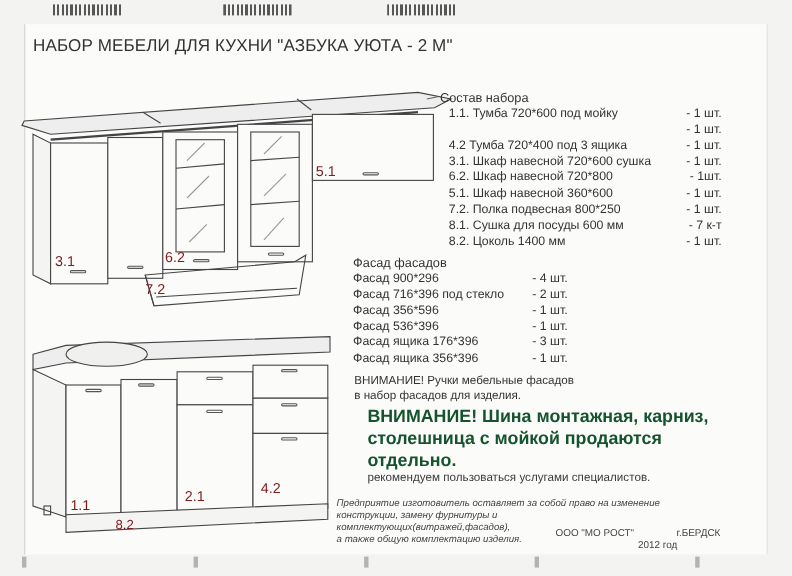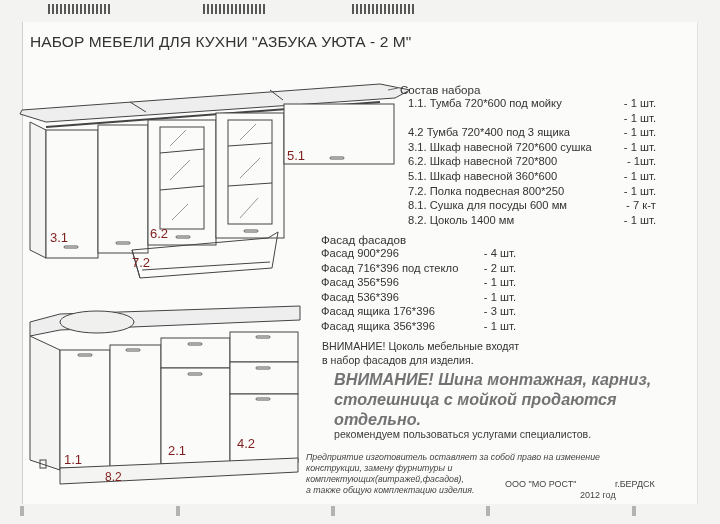--- a/index.html
+++ b/index.html
@@ -23,21 +23,21 @@
     .row { display: flex; line-height: 14.6px; }
     .row .name { flex: 0 0 auto; }
     .row .qty { margin-left: auto; white-space: nowrap; }
 
     .composition { left: 400px; top: 83px; width: 256px; }
     .composition .row { padding-left: 8px; }
     .facades { left: 321px; top: 233px; width: 195px; }
 
     .note { position: absolute; left: 322px; top: 339px; font-size: 10.6px; line-height: 14px; color: #333; width: 230px; }
     .warning { position: absolute; left: 334px; top: 369px; font-size: 16.2px; font-weight: bold;
-               font-style: italic; line-height: 20px; color: #737373; width: 320px; }
+               line-height: 20px; color: #14532d; width: 320px; }
     .advice { position: absolute; left: 334px; top: 428px; font-size: 10.6px; line-height: 13px; color: #3b3b3b; width: 300px; }
     .disclaimer { position: absolute; left: 306px; top: 452px; font-size: 8.8px; font-style: italic;
                   line-height: 11px; color: #444; width: 210px; }
     .disclaimer .l1 { width: 360px; display: block; }
     .company { position: absolute; left: 505px; top: 479px; font-size: 9px; color: #444; }
     .city { position: absolute; left: 615px; top: 479px; font-size: 9px; color: #444; }
     .year { position: absolute; left: 580px; top: 490px; font-size: 9px; color: #444; }
 
     svg.drawing { position: absolute; left: 0; top: 0; }
     .lbl { position: absolute; font-size: 13px; color: #7f1d1d; }
@@ -198,21 +198,21 @@
       <span class="name">Фасад ящика 176*396</span>
       <span class="qty">- 3 шт.</span>
     </div>
   <div class="row">
       <span class="name">Фасад ящика 356*396</span>
       <span class="qty">- 1 шт.</span>
     </div>
 </div>
 
 <div class="note">
-  <div>ВНИМАНИЕ! Цоколь мебельные входят</div>
+  <div>ВНИМАНИЕ! Ручки мебельные фасадов</div>
   <div>в набор фасадов для изделия.</div>
 </div>
 
 <div class="warning">
   <div>ВНИМАНИЕ! Шина монтажная, карниз,</div>
   <div>столешница с мойкой продаются</div>
   <div>отдельно.</div>
 </div>
 
 <div class="advice">

